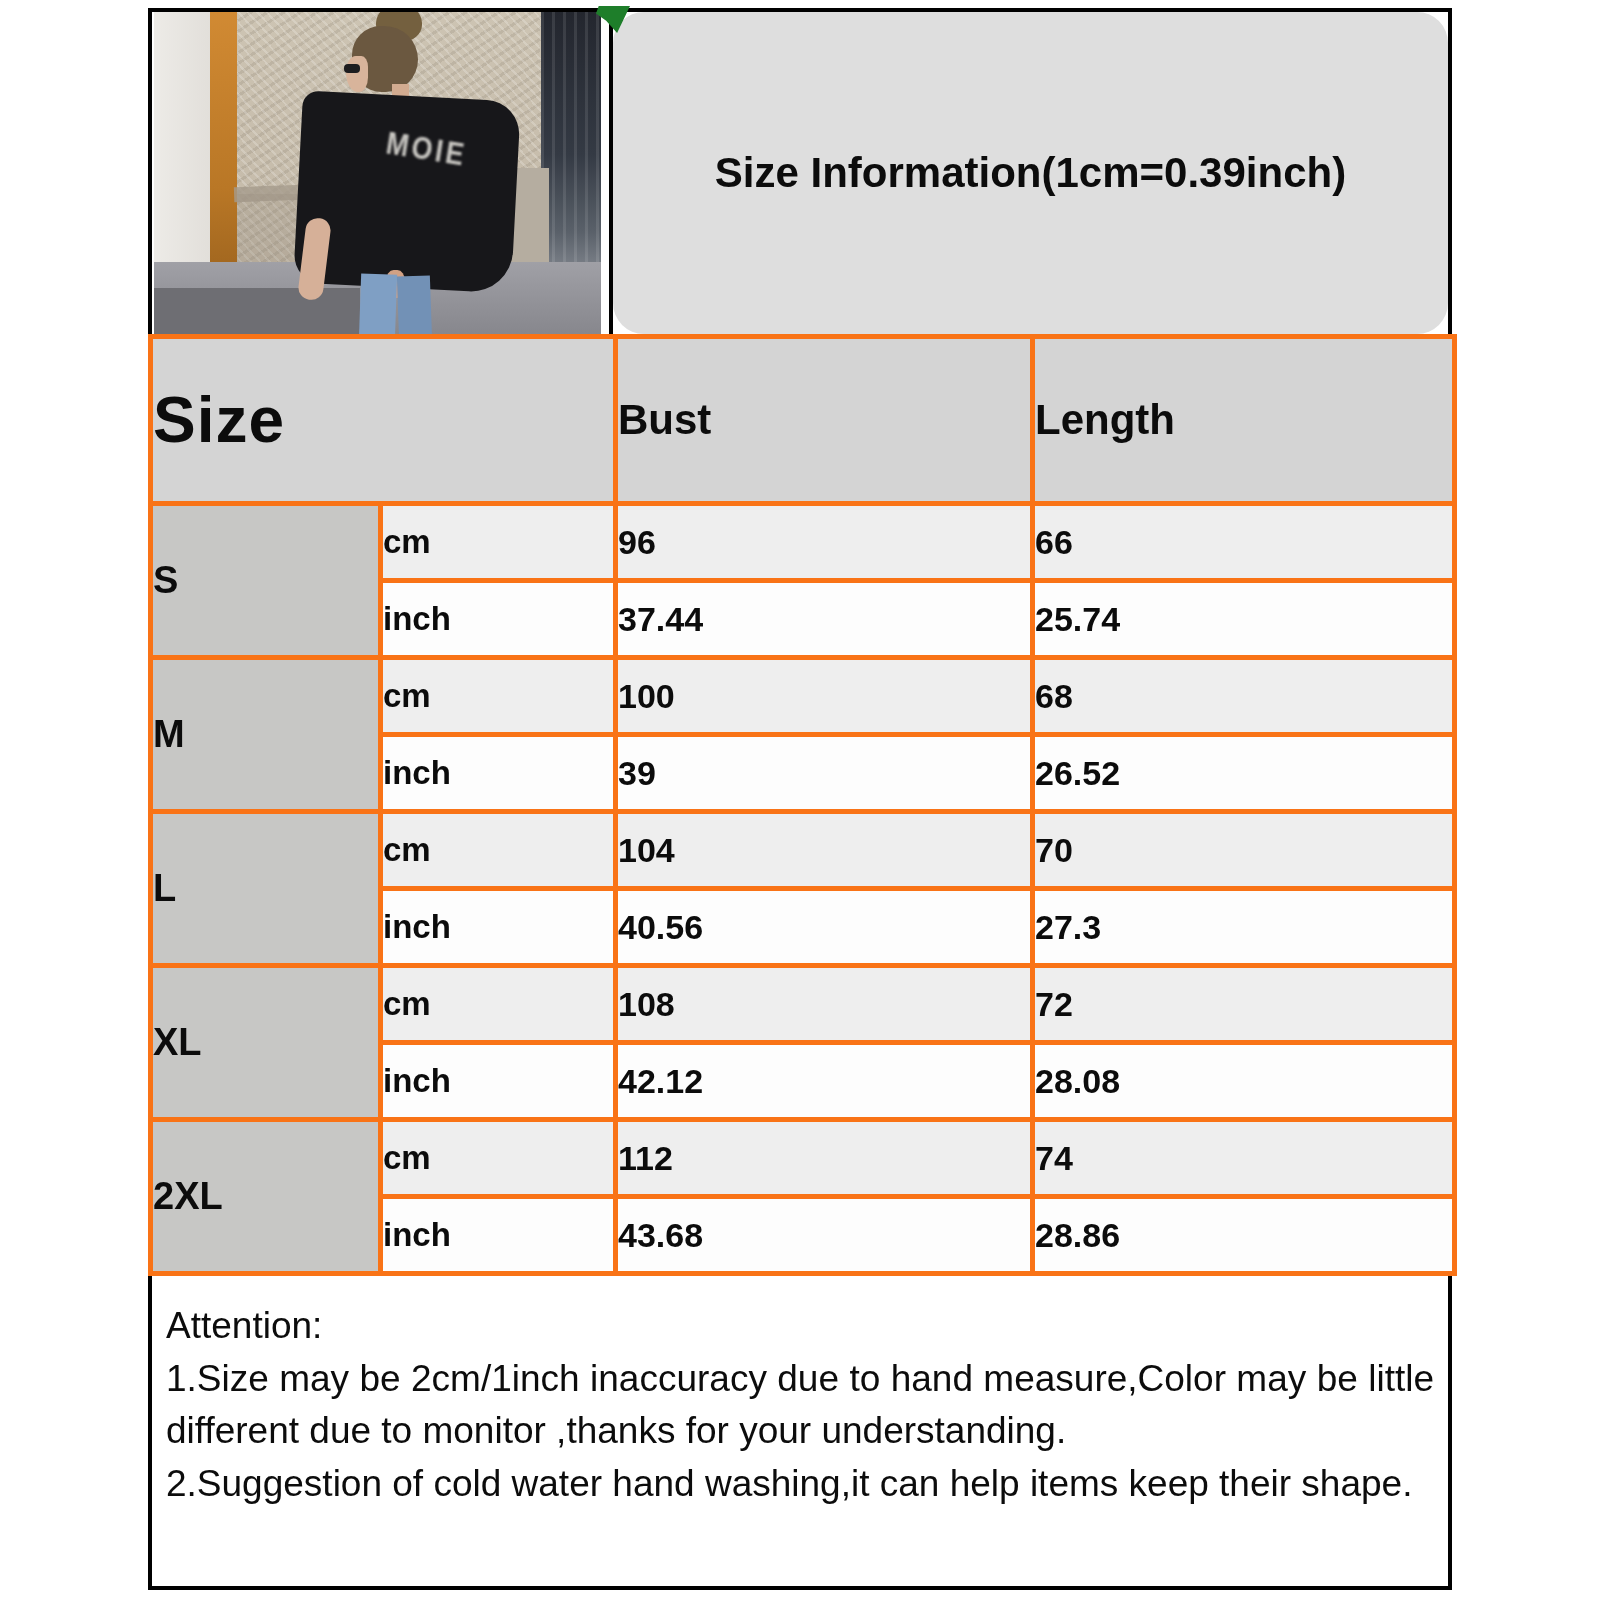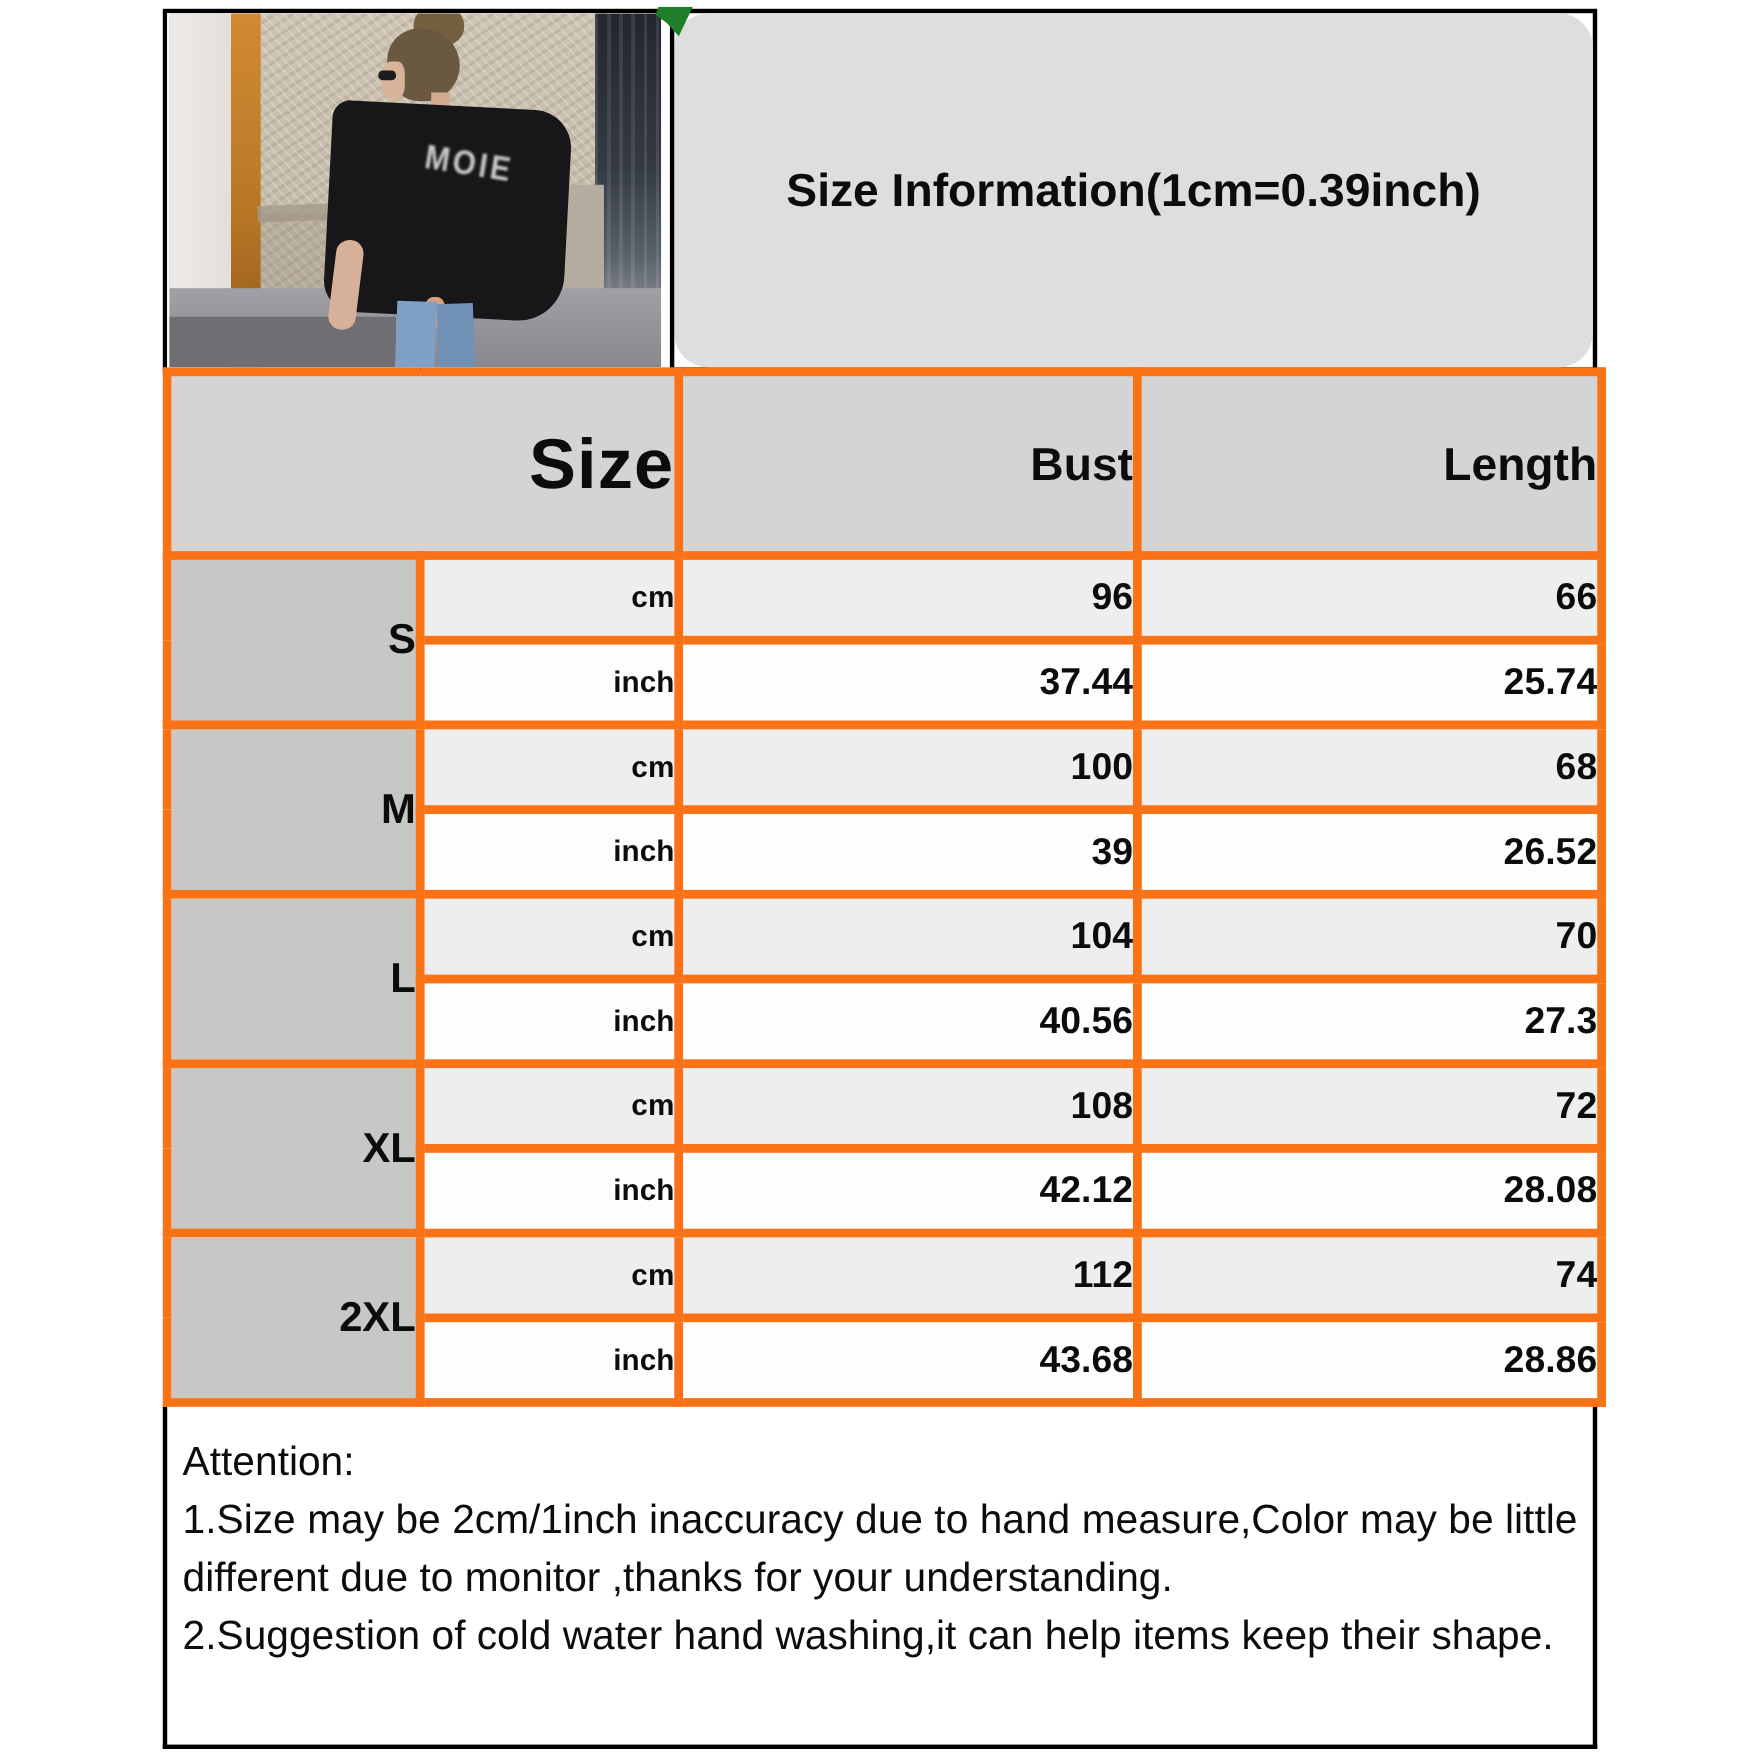--- a/index.html
+++ b/index.html
@@ -45,31 +45,31 @@
   .ph-jeans1 { position:absolute; left:206px; top:262px; width:36px; height:68px; background:#7f9fc4; transform:rotate(2deg); }
   .ph-jeans2 { position:absolute; left:244px; top:264px; width:33px; height:66px; background:#7291b6; transform:rotate(-2deg); }
 
   
   .green-marker { position:absolute; left:596px; top:6px; width:34px; height:27px;
       background:#1e7e2a; clip-path:polygon(8% 0, 100% 0, 62% 100%, 30% 55%, 0 28%);
       filter:drop-shadow(0 0 3px #ffffff); }
 
   
   table.size-table { width:1304px; table-layout:fixed; border-collapse:collapse; margin-top:-4px; }
-  .size-table td { border:8px solid #f97316; text-align:right; vertical-align:middle; color:#0c0c0c; overflow:hidden; }
+  .size-table td { border:5px solid #f97316; text-align:left; vertical-align:middle; color:#0c0c0c; overflow:hidden; }
   col.c-size { width:230px; } col.c-unit { width:235px; } col.c-bust { width:417px; } col.c-len { width:422px; }
   tr.head-row { height:167px; }
   tr.head-row td { background:#d4d4d4; font-weight:bold; }
   td.size-big { font-size:64px; letter-spacing:1px; }
   td.col-head { font-size:42px; }
   tr.data-row { height:77px; }
   td.size-label { background:#c7c7c5; font-weight:bold; font-size:38px; }
   tr.cm-row td.val, tr.cm-row td.unit { background:#eeeeee; }
   tr.inch-row td.val, tr.inch-row td.unit { background:#fdfdfd; }
-  td.unit { font-weight:bold; font-size:27px; }
+  td.unit { font-weight:bold; font-size:33px; }
   td.val { font-size:34px; font-weight:bold; }
 
   
   .attention { flex:1; border:4px solid #000; border-top:none; background:#ffffff; padding:24px 14px 0 14px;
       font-size:37px; color:#0c0c0c; line-height:1.42; }
   .attention .att-head { font-weight:normal; }
   .attention p.just { text-align:justify; }
 </style>
 </head>
 <body>

